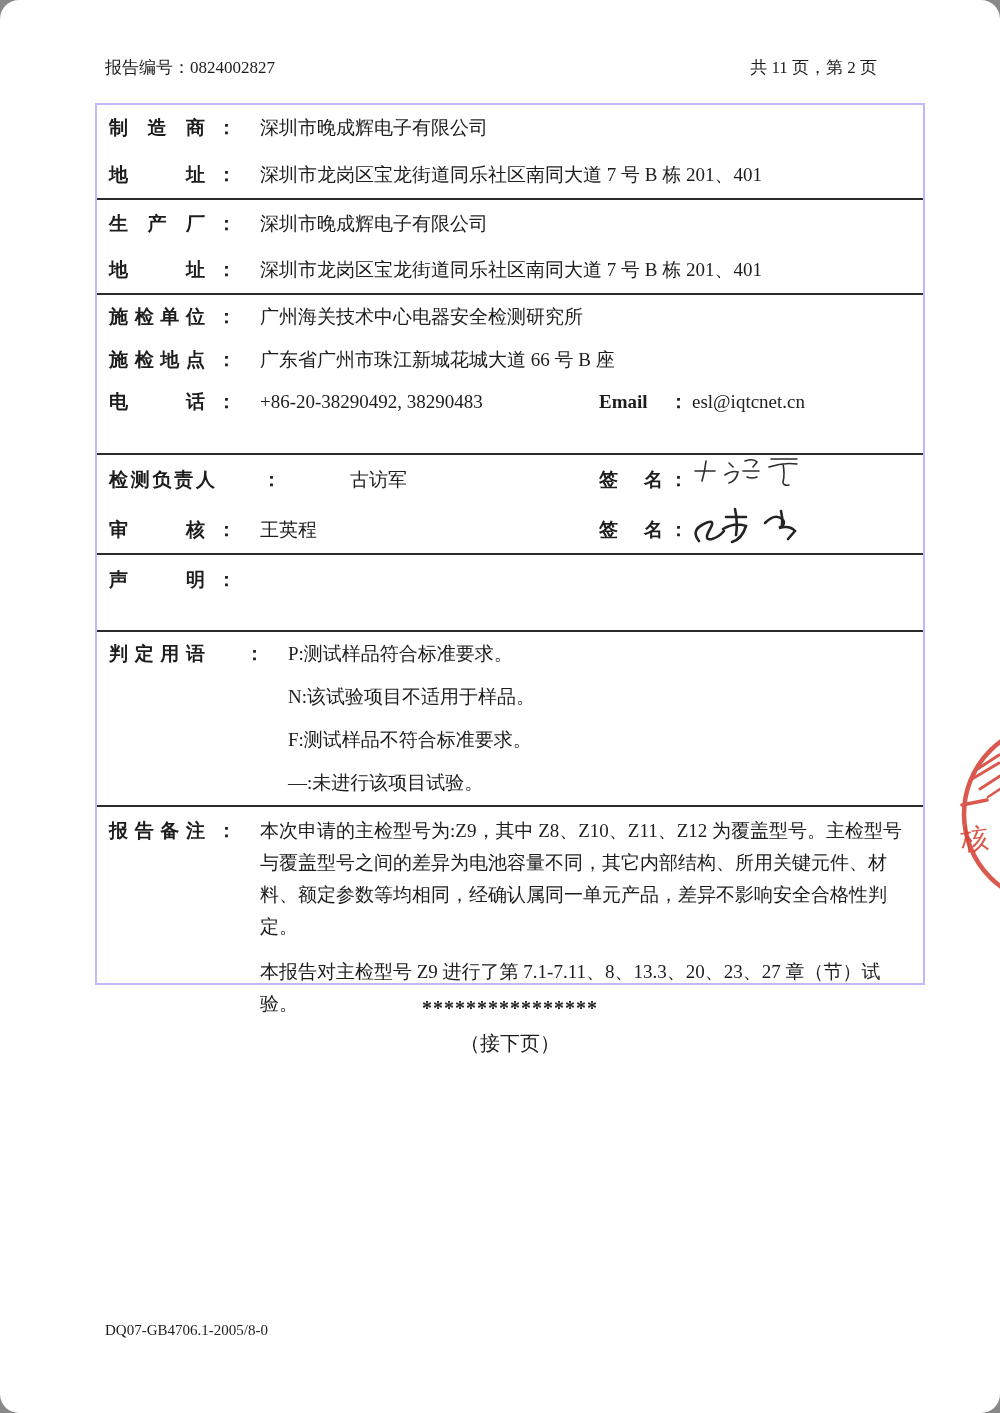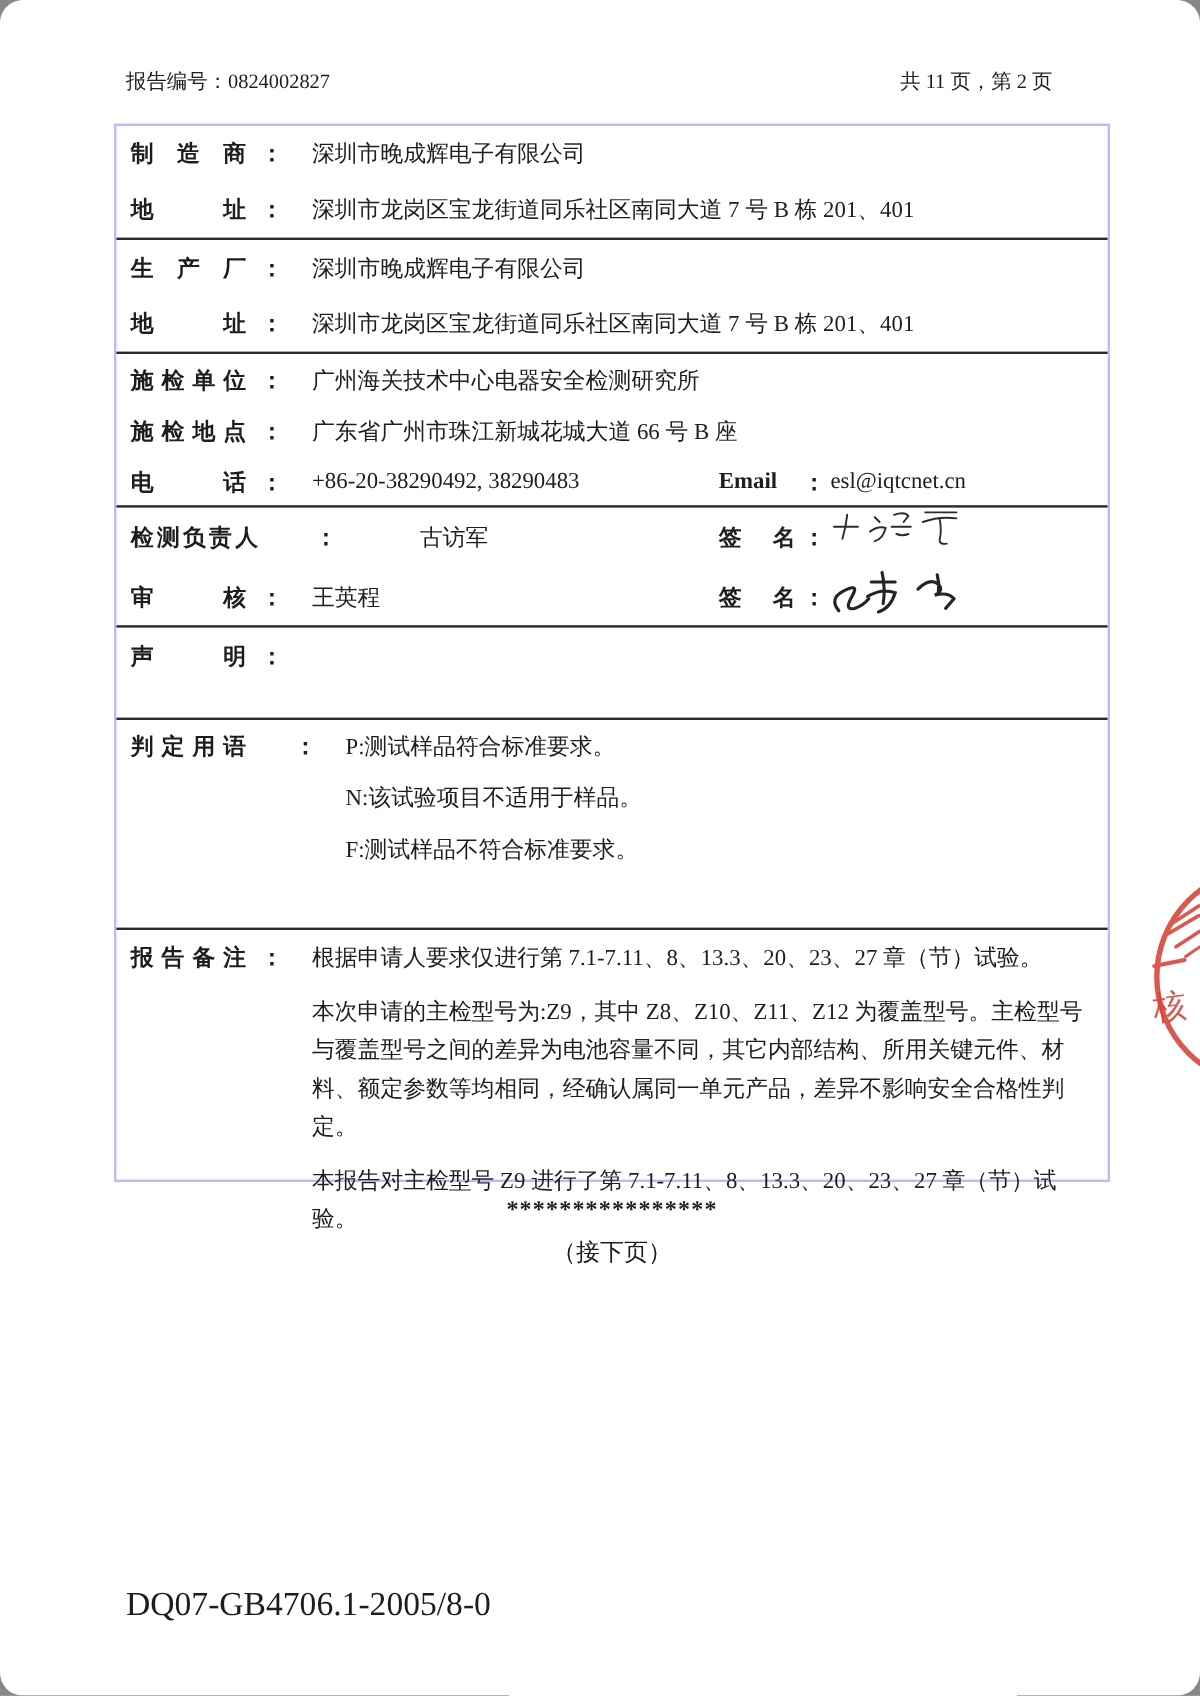--- a/index.html
+++ b/index.html
@@ -48,21 +48,21 @@
   .sig { position:absolute; pointer-events:none; }
   
   .stars {
     position:absolute; left:95px; width:830px; top:997px;
     text-align:center; font-size:20px; font-weight:bold; letter-spacing:1px;
   }
   .cont {
     position:absolute; left:95px; width:830px; top:1030px;
     text-align:center; font-size:20px;
   }
-  .ftr { position:absolute; left:105px; top:1322px; font-size:28px; }
+  .ftr { position:absolute; left:105px; top:1322px; font-size:15px; }
   .stamp { position:absolute; right:0; top:676px; }
 </style>
 </head>
 <body>
 
 <div class="page">
 
   <div class="hdr">
     <div>
       <span>报告编号</span><span>：</span><span>0824002827</span>
@@ -91,21 +91,21 @@
         <div class="colon">：</div>
         <div class="val">深圳市晚成辉电子有限公司</div>
       </div>
       <div class="row" style="height:46px;">
         <div class="lbl">地址</div>
         <div class="colon">：</div>
         <div class="val">深圳市龙岗区宝龙街道同乐社区南同大道 7 号 B 栋 201、401</div>
       </div>
     </div>
 
-    <div class="sect" style="height:128px;">
+    <div class="sect" style="height:160px;">
       <div class="row" style="height:43px;">
         <div class="lbl">施检单位</div>
         <div class="colon">：</div>
         <div class="val">广州海关技术中心电器安全检测研究所</div>
       </div>
       <div class="row" style="height:43px;">
         <div class="lbl">施检地点</div>
         <div class="colon">：</div>
         <div class="val">广东省广州市珠江新城花城大道 66 号 B 座</div>
       </div>
@@ -166,30 +166,30 @@
 
     <div class="sect multi" style="height:175px;">
       <div class="lblwrap" style="height:43px; align-items:center; display:flex;gap:28px;">
         <div class="lbl">判定用语</div>
         <div class="colon">：</div>
       </div>
       <div class="items">
         <div class="it">P:测试样品符合标准要求。</div>
         <div class="it">N:该试验项目不适用于样品。</div>
         <div class="it">F:测试样品不符合标准要求。</div>
+        <div class="it">—:未进行该项目试验。</div>
       </div>
     </div>
 
     <div class="sect multi" style="height:214px; padding-top:8px;">
       <div class="lblwrap">
         <div class="lbl" style="line-height:32px;">报告备注</div>
         <div class="colon" style="line-height:32px;">：</div>
       </div>
       <div class="paras" style="width:676px;">
-        <p>根据申请人要求仅进行第 7.1-7.11、8、13.3、20、23、27 章（节）试验。</p>
         <p>本次申请的主检型号为:Z9，其中 Z8、Z10、Z11、Z12 为覆盖型号。主检型号与覆盖型号之间的差异为电池容量不同，其它内部结构、所用关键元件、材料、额定参数等均相同，经确认属同一单元产品，差异不影响安全合格性判定。</p>
         <p>本报告对主检型号 Z9 进行了第 7.1-7.11、8、13.3、20、23、27 章（节）试验。</p>
       </div>
     </div>
 
   </div>
 
   <div class="stars">****************</div>
   <div class="cont">（接下页）</div>
 

